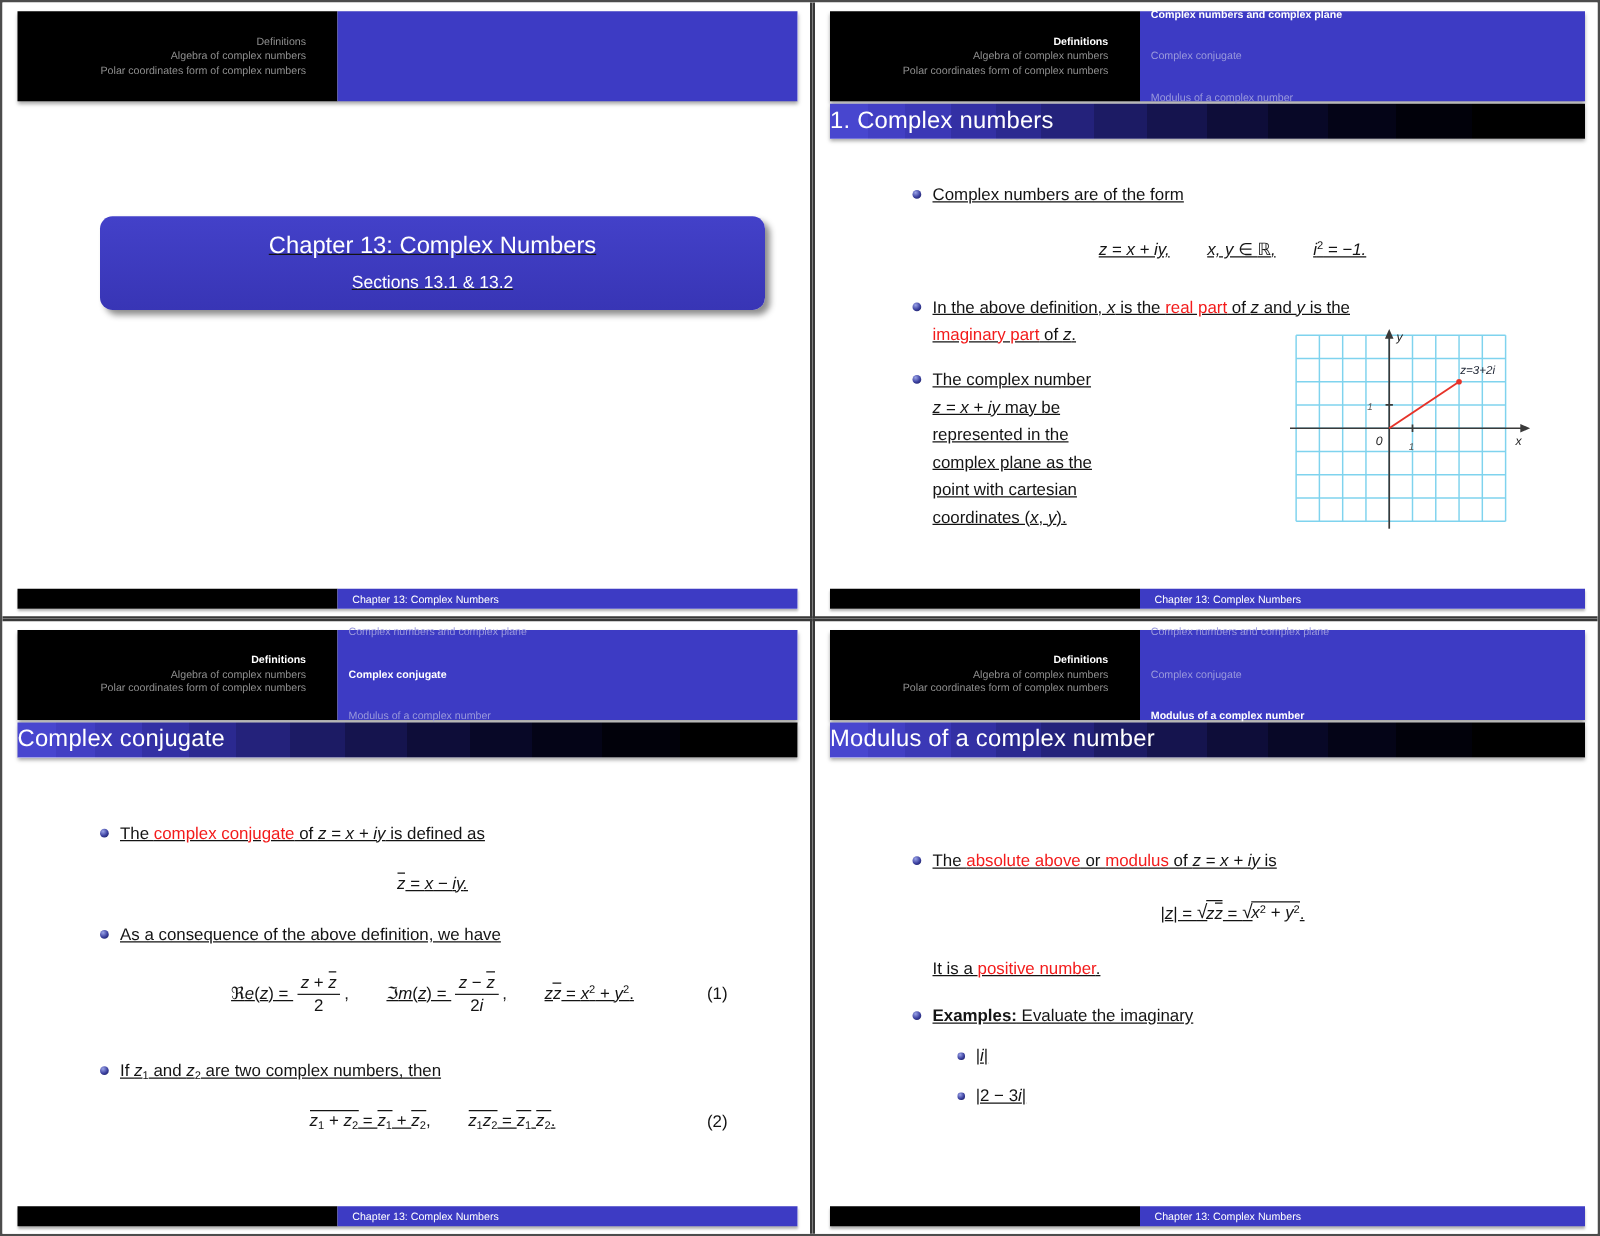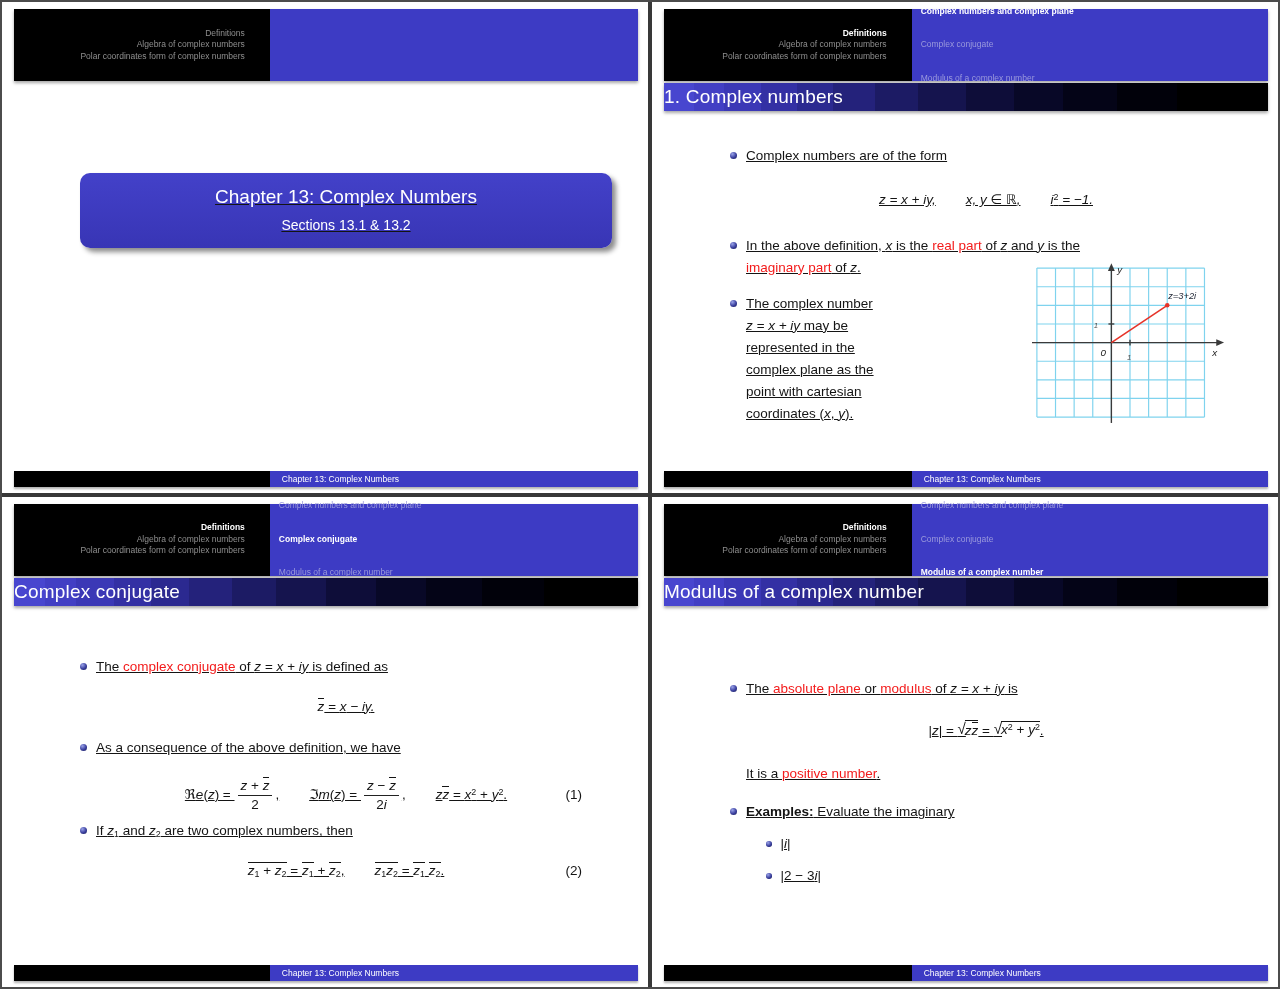--- a/index.html
+++ b/index.html
@@ -73,21 +73,21 @@
   .eq-s2{margin:24px 0 26px;}
   .mb12{margin-bottom:12px;}
   .row{display:flex;justify-content:space-between;align-items:flex-start;margin-top:14px;}
   .narrow{max-width:250px;}
   .graph{flex:0 0 auto;margin:-30px 14px 0 0;}
 
   
   .pad-s3{padding-top:50px;}
   .eq-s3a{margin:20px 0 22px;}
   .mb18{margin-bottom:18px;}
-  .eq-s3b{margin:0 0 8px;}
+  .eq-s3b{margin:0 0 34px;}
   .mb16{margin-bottom:16px;}
 
   
   .pad-s4{padding-top:72px;}
   .eq-s4{margin:20px 0 24px;}
   .plain{margin-left:16px;line-height:22px;margin-bottom:16px;}
   .subitem{margin-left:36px;margin-top:10px;}
 </style>
 </head>
 <body>
@@ -251,21 +251,21 @@
         <div class="shead-right">
           <div class="nav-line">Complex numbers and complex plane</div>
           <div class="nav-line">Complex conjugate</div>
           <div class="nav-line cur">Modulus of a complex number</div>
         </div>
       </div>
       <div class="ftitle">Modulus of a complex number</div>
       <div class="sbody pad-s4">
         <div class="bullet">
           <span class="ball"></span>
-          <div class="btext"><span>The </span><span class="red">absolute plane</span><span> or </span><span class="red">modulus</span><span> of </span><span class="m">z = x + iy</span><span> is</span></div>
+          <div class="btext"><span>The </span><span class="red">absolute above</span><span> or </span><span class="red">modulus</span><span> of </span><span class="m">z = x + iy</span><span> is</span></div>
         </div>
         <div class="eq eq-s4"><span>|</span><span class="m">z</span><span>| = </span><span class="rad">√</span><span class="ov"><span class="m">z</span><span class="m ov">z</span></span><span> = </span><span class="rad">√</span><span class="ov"><span class="m">x</span><span class="sup">2</span><span> + </span><span class="m">y</span><span class="sup">2</span></span><span>.</span></div>
         <div class="plain"><span>It is a </span><span class="red">positive number</span><span>.</span></div>
         <div class="bullet">
           <span class="ball"></span>
           <div class="btext"><span class="b">Examples:</span><span>  Evaluate the imaginary</span></div>
         </div>
         <div class="bullet subitem">
           <span class="ball small"></span>
           <div class="btext"><span>|</span><span class="m">i</span><span>|</span></div>

